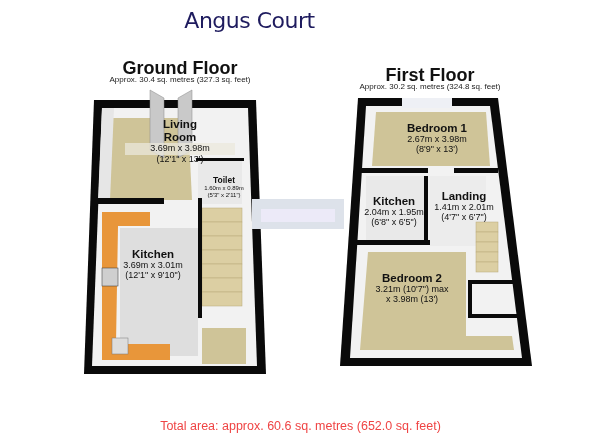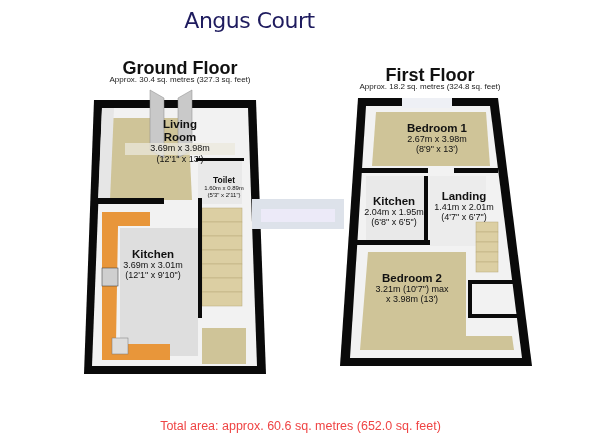--- a/index.html
+++ b/index.html
@@ -18,21 +18,21 @@
 </style>
 </head>
 <body>
 
 <div class="title">Angus Court</div>
 
 <div class="floor-title" style="left:100px;top:58px;width:160px;">Ground Floor</div>
 <div class="floor-sub" style="left:70px;top:75px;width:220px;">Approx. 30.4 sq. metres (327.3 sq. feet)</div>
 
 <div class="floor-title" style="left:360px;top:65px;width:140px;">First Floor</div>
-<div class="floor-sub" style="left:345px;top:82px;width:170px;">Approx. 18.2 sq. metres (324.8 sq. feet)</div>
+<div class="floor-sub" style="left:345px;top:82px;width:170px;">Approx. 30.2 sq. metres (324.8 sq. feet)</div>
 
 <svg class="plan" style="left:80px;top:88px;" width="190" height="292" viewBox="0 0 190 292">
 
   <polygon points="14,12 176,12 186,286 4,286" fill="#0a0a0a"></polygon>
 
   <polygon points="22,20 168,20 177,278 12,278" fill="#f2f2f2"></polygon>
 
   <polygon points="24,30 108,30 112,112 20,112" fill="#cfc498"></polygon>
 
   <polygon points="22,20 34,20 30,112 18,112" fill="#e6e6e6"></polygon>

